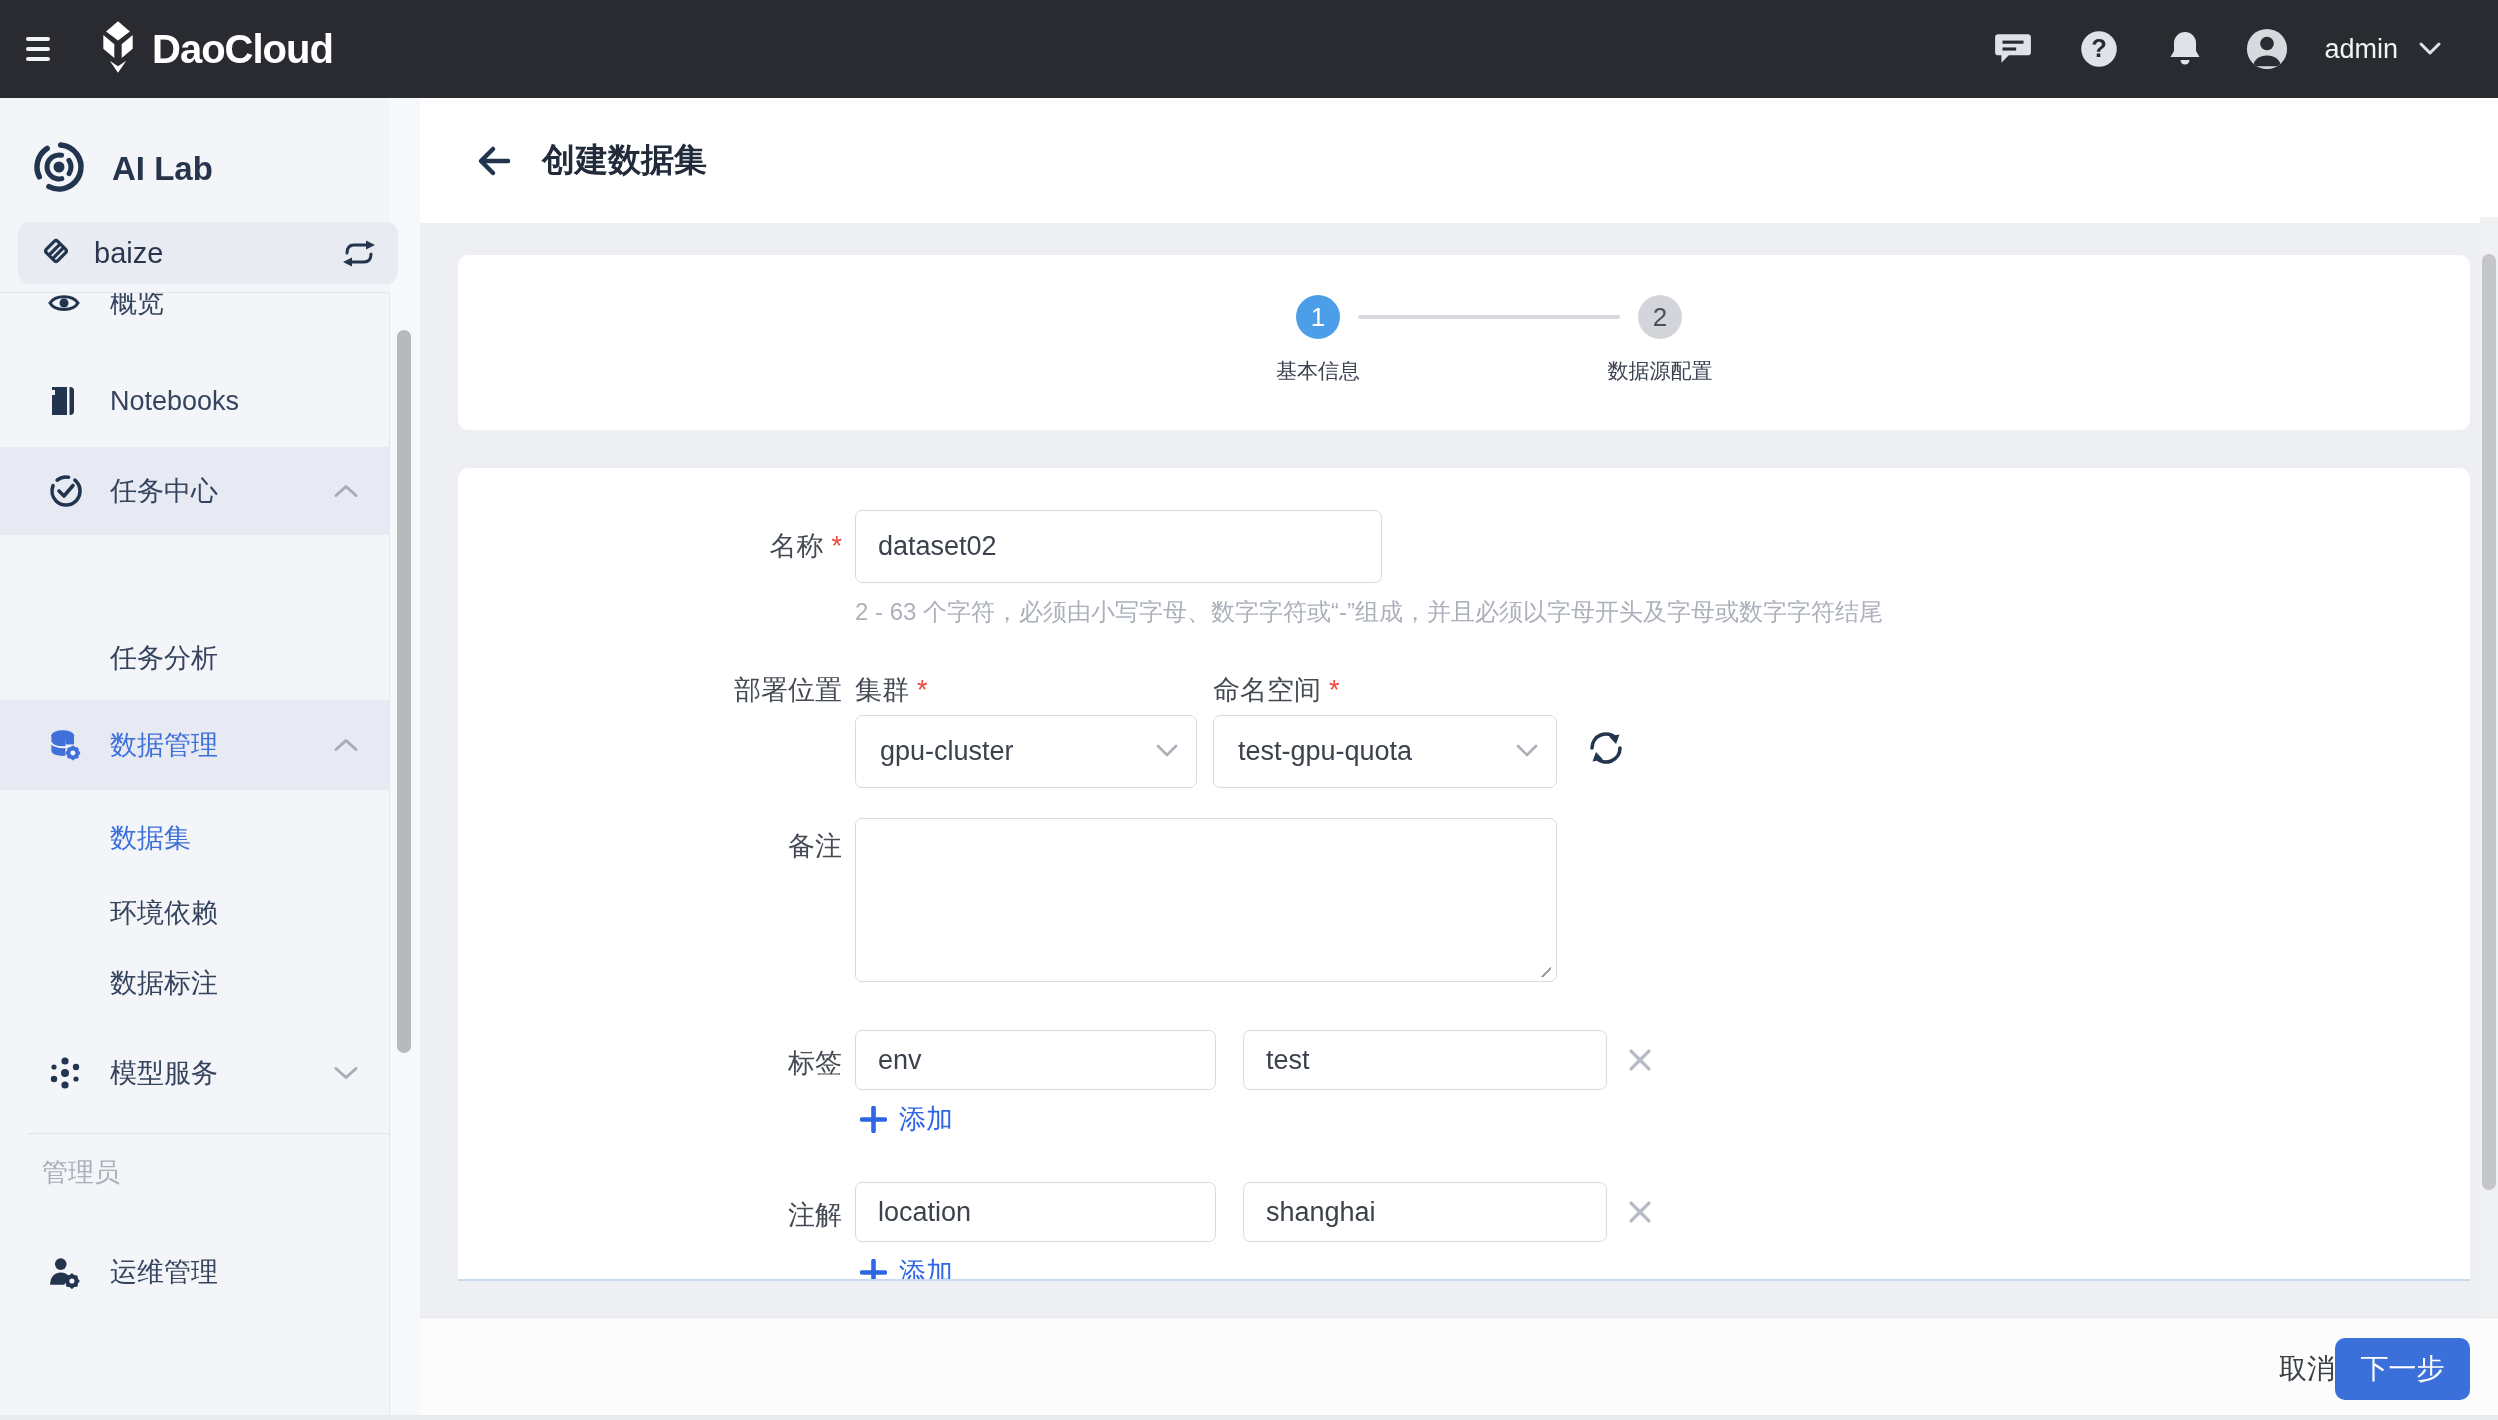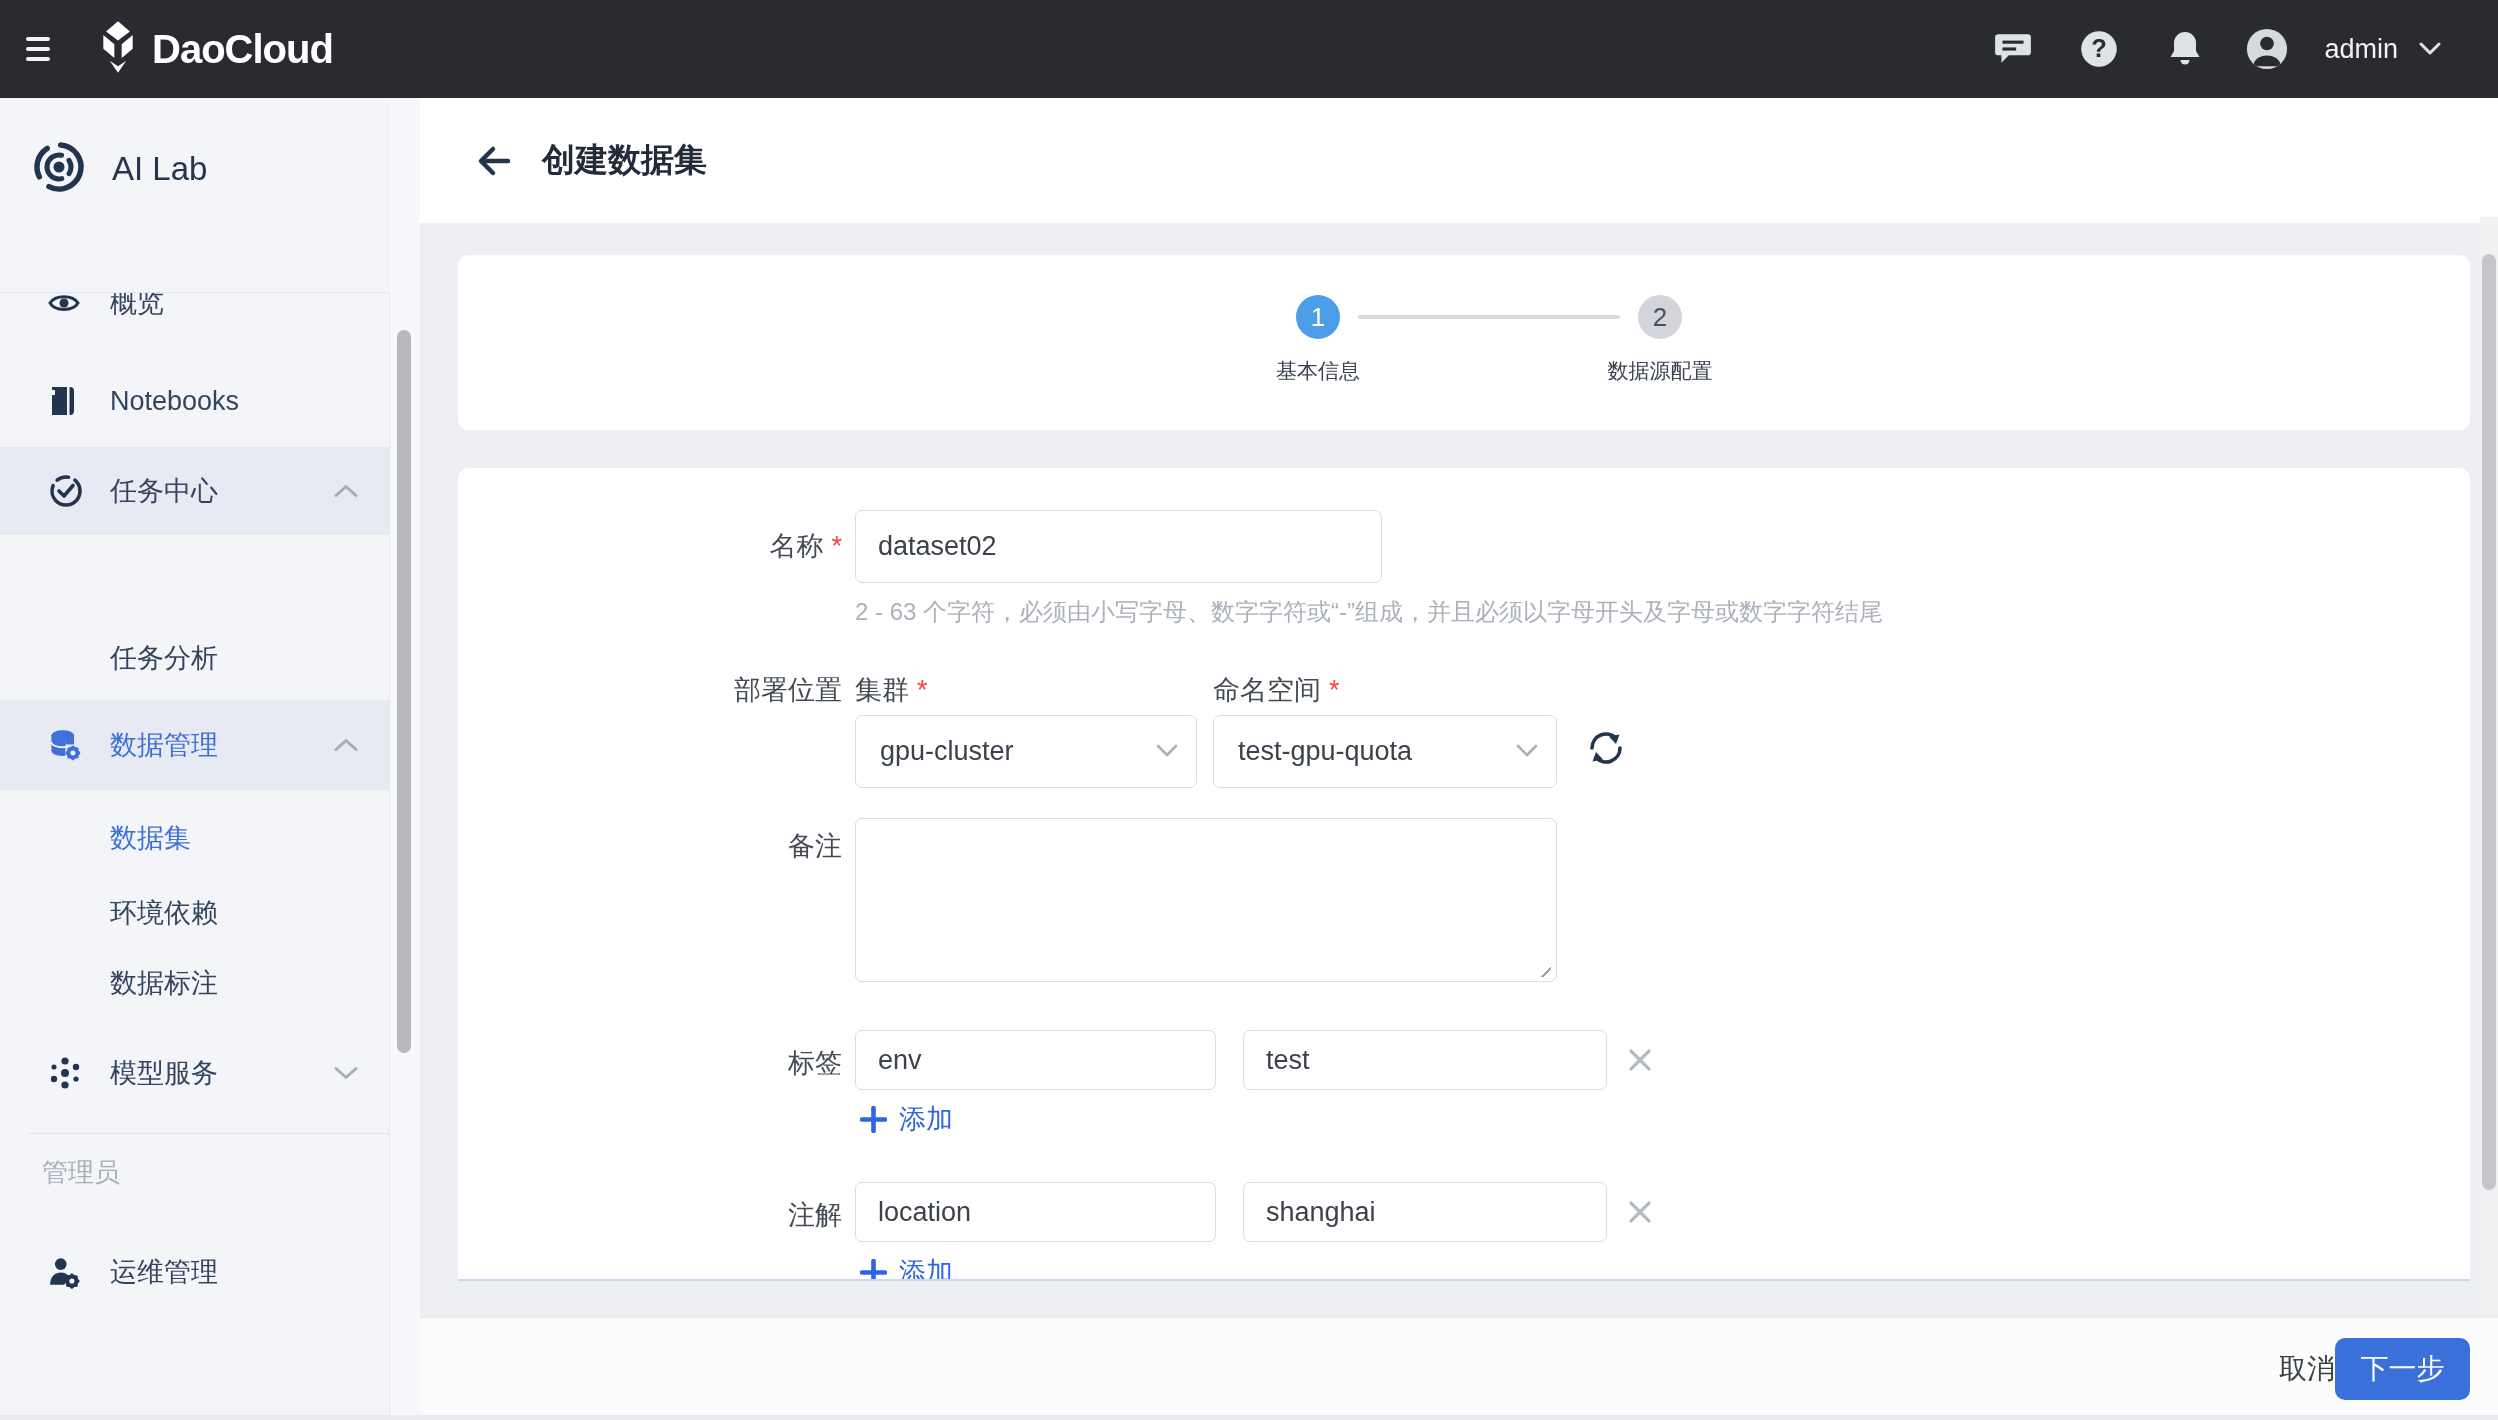--- a/index.html
+++ b/index.html
@@ -18,21 +18,21 @@
   .tb-ic { width:42px; height:42px; display:flex; align-items:center; justify-content:center; margin-left:44px; cursor:pointer; }
   .tb-user { display:flex; align-items:center; margin-left:18px; cursor:pointer; }
   .tb-user-name { color:#F0F2F4; font-size:27px; margin-left:18px; }
   .tb-user-chev { margin-left:20px; display:flex; }
 
   
   .sidebar { position:absolute; left:0; top:98px; width:420px; height:1322px; background:#F4F5F9; z-index:10; }
   .side-strip { position:absolute; left:390px; top:0; width:30px; height:1322px; background:#F7F8FB; }
   .menu-border { position:absolute; left:389px; top:195px; width:1px; height:1127px; background:#E4E6EC; }
   .product { position:absolute; left:32px; top:42px; display:flex; align-items:center; gap:26px; }
-  .product-name { font-size:33px; font-weight:400; color:#26344C; }
+  .product-name { font-size:33px; font-weight:700; color:#26344C; }
   .workspace { position:absolute; left:18px; top:124px; width:380px; height:62px; background:#E9EBF3; border-radius:12px; display:flex; align-items:center; padding:0 22px; cursor:pointer; }
   .workspace-name { font-size:29px; font-weight:500; color:#2A3750; margin-left:22px; }
   .workspace-swap { margin-left:auto; display:flex; cursor:pointer; }
   .menu-top-divider { position:absolute; left:0; top:194px; width:389px; height:1px; background:#E3E6EC; }
   .menu { position:absolute; left:0; top:195px; width:389px; height:1127px; overflow:hidden; }
   .mi { position:absolute; left:0; width:389px; cursor:pointer; }
   .mi.hl { background:#E8EAF3; }
   .mi-ic { position:absolute; left:48px; top:50%; transform:translateY(-50%); display:flex; }
   .mi-label { position:absolute; left:110px; top:50%; transform:translateY(-50%); font-size:27px; font-weight:500; color:#35445E; white-space:nowrap; }
   .mi.blue .mi-label { color:#3D6FD9; }
@@ -151,20 +151,40 @@
       <span>
         <svg width="54" height="54" viewBox="0 0 54 54" fill="none">
           <circle cx="27" cy="27" r="22" stroke="#22344E" stroke-width="5.5" stroke-linecap="round" stroke-dasharray="58 14 32 14" transform="rotate(-35 27 27)"></circle>
           <circle cx="27" cy="27" r="12" stroke="#22344E" stroke-width="5" stroke-linecap="round" stroke-dasharray="38 9 14 9" transform="rotate(100 27 27)"></circle>
           <circle cx="27" cy="27" r="5.5" fill="#22344E"></circle>
         </svg>
       </span>
       <span class="product-name">AI Lab</span>
     </div>
 
+    <div class="workspace">
+      <span>
+        <svg width="32" height="32" viewBox="0 0 32 32" fill="none">
+          <g transform="rotate(45 16 16)" stroke="#22344E" stroke-width="3.2" stroke-linejoin="round">
+            <rect x="8" y="8" width="16" height="16" rx="2.5"></rect>
+            <line x1="14" y1="8" x2="14" y2="24"></line>
+            <line x1="19" y1="8" x2="19" y2="24"></line>
+          </g>
+        </svg>
+      </span>
+      <span class="workspace-name">baize</span>
+      <span class="workspace-swap">
+        <svg width="34" height="27" viewBox="0 0 34 27" fill="none">
+          <path d="M5 13 Q5 5 12 5 H25" stroke="#22344E" stroke-width="3" stroke-linecap="round"></path>
+          <polygon points="24,0.5 33,5 24,9.5" fill="#22344E"></polygon>
+          <path d="M29 14 Q29 22 22 22 H9" stroke="#22344E" stroke-width="3" stroke-linecap="round"></path>
+          <polygon points="10,17.5 1,22 10,26.5" fill="#22344E"></polygon>
+        </svg>
+      </span>
+    </div>
 
     <div class="menu-top-divider"></div>
 
     <div class="menu">
 
       <div class="mi" style="top:-28px;height:75px;">
         <span class="mi-ic">
           <svg width="32" height="26" viewBox="0 0 32 26" fill="none">
             <path d="M2 13 C7 4.5 25 4.5 30 13 C25 21.5 7 21.5 2 13 Z" stroke="#22344E" stroke-width="3"></path>
             <circle cx="16" cy="13" r="4.5" fill="#22344E"></circle>

